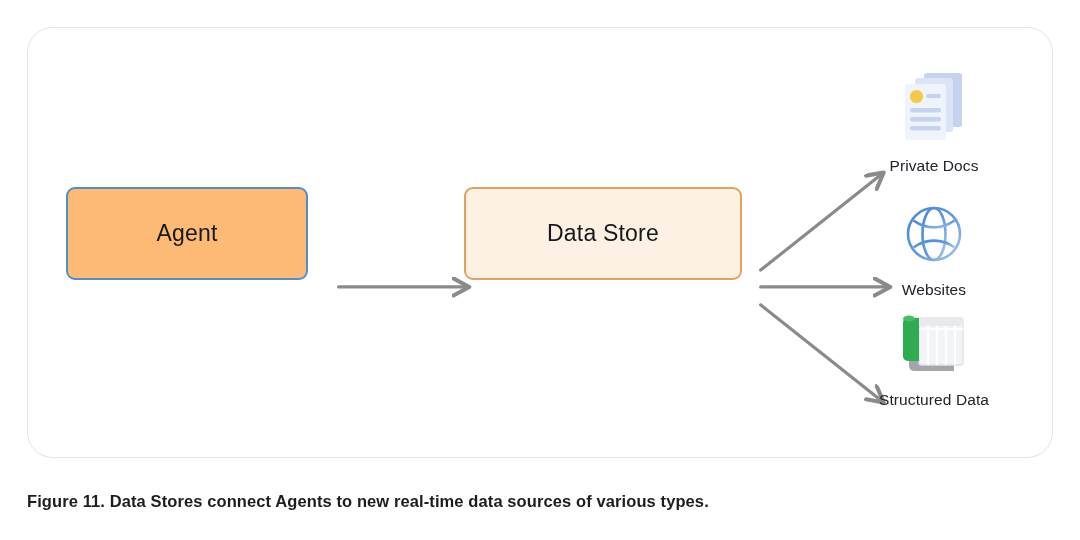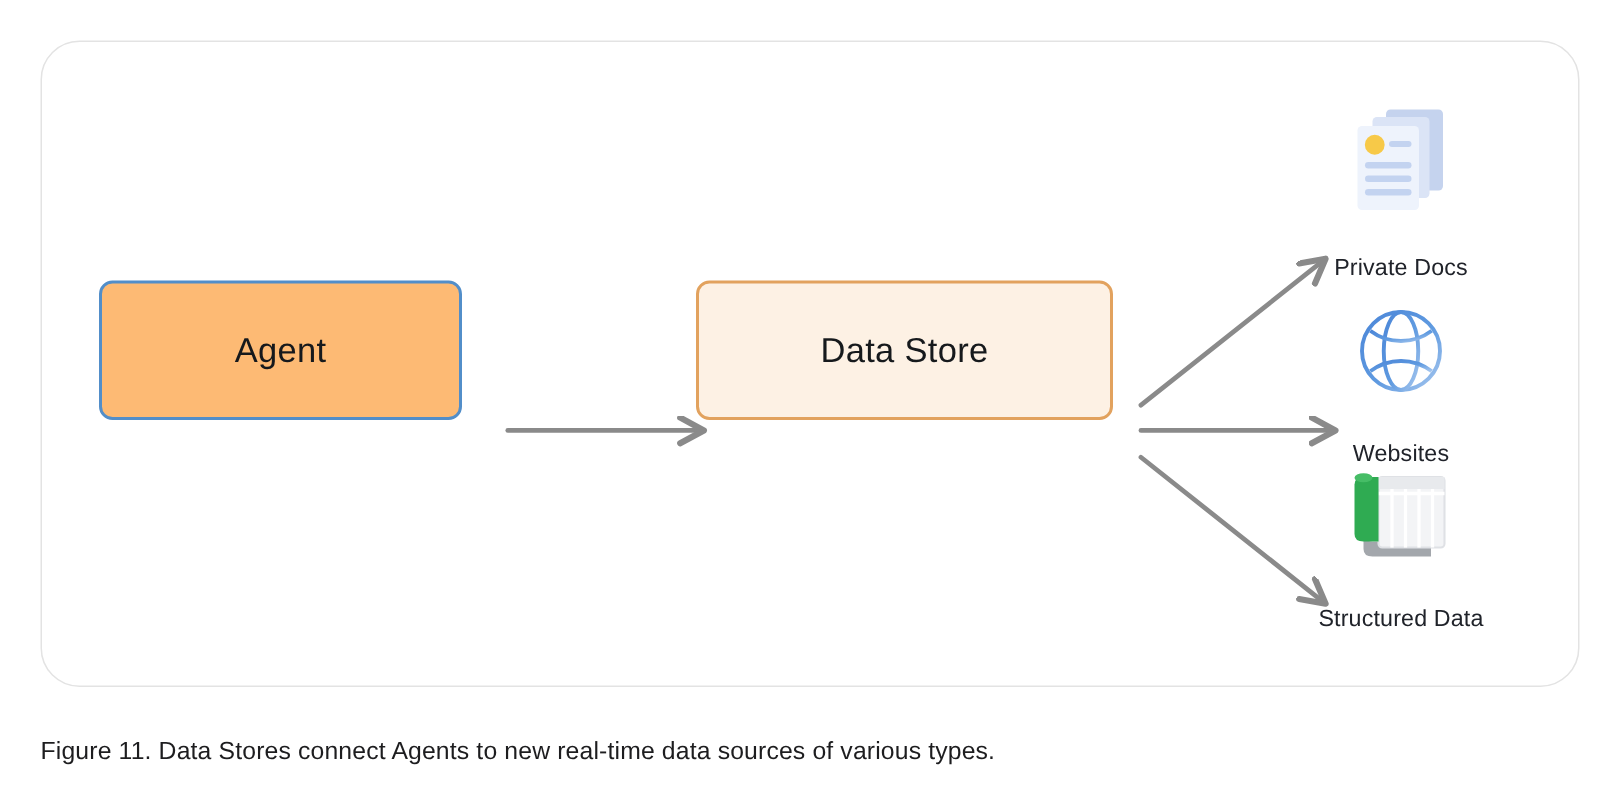--- a/index.html
+++ b/index.html
@@ -78,30 +78,30 @@
     height: 86px;
     display: flex;
     align-items: center;
     justify-content: center;
   }
 
   .source-label {
     font-size: 15.5px;
     color: #20232a;
     letter-spacing: 0.1px;
-    margin-top: 17px;
+    margin-top: 4px;
   }
 
   
   #figure-caption {
     position: absolute;
     left: 27px;
     top: 492px;
     font-size: 16.5px;
-    font-weight: normal;
+    font-weight: bold;
     color: #1d1d1f;
     letter-spacing: 0.1px;
   }
 </style>
 </head>
 <body>
 
 <div id="figure-card">
 
   <div class="node-box" id="agent-node" style="left:38px; top:159px;">

